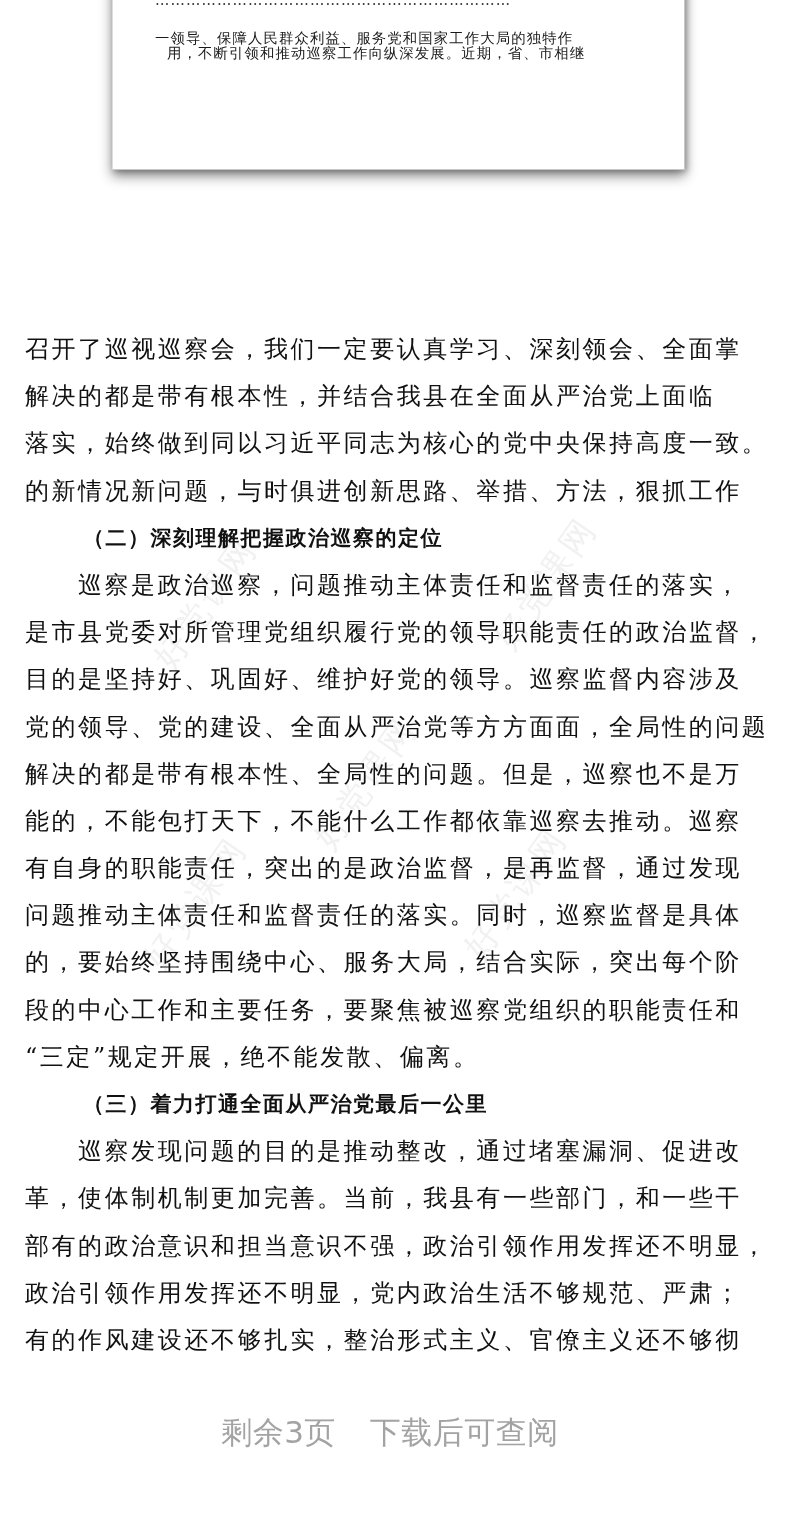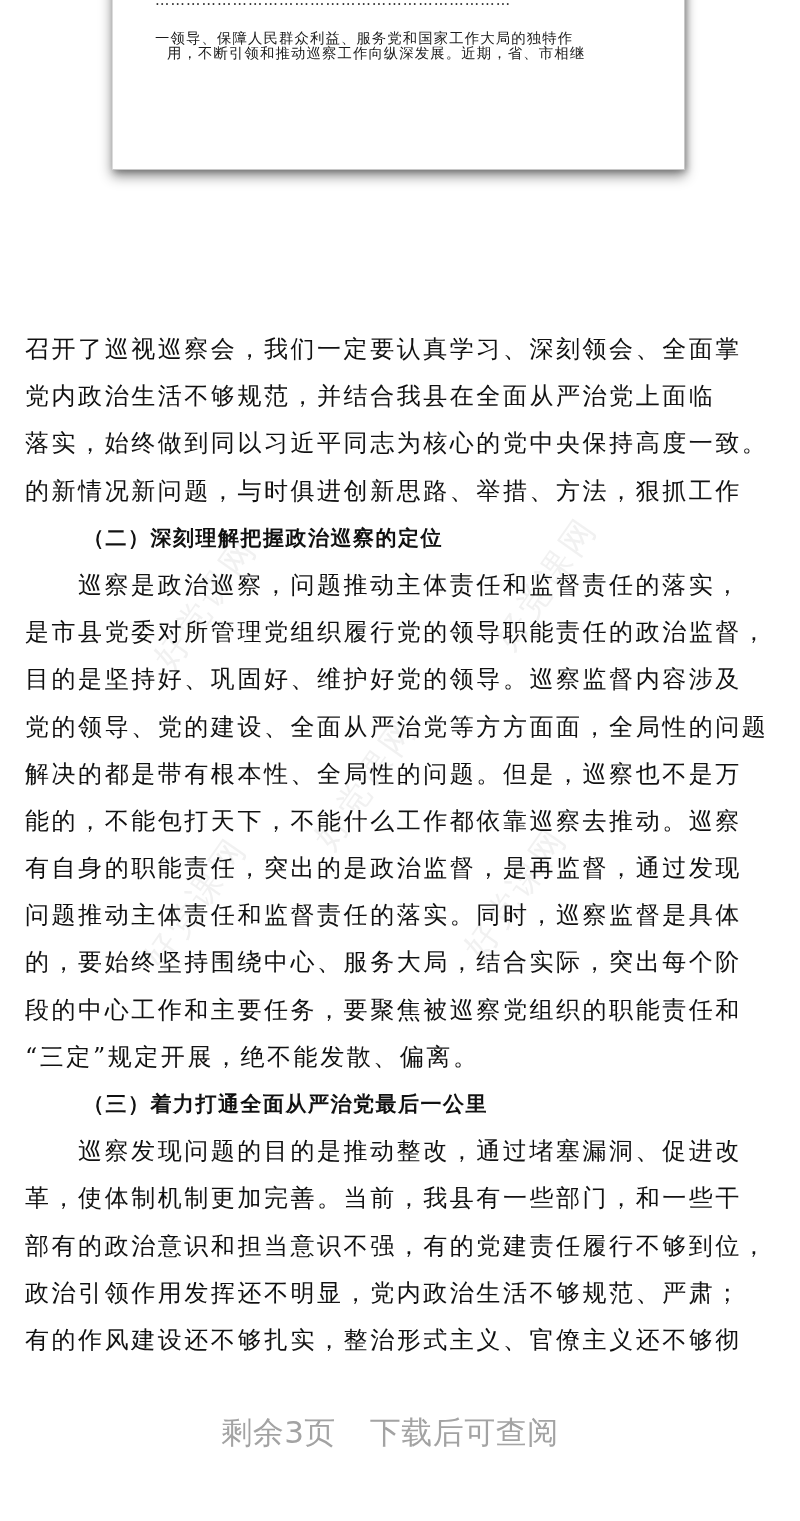--- a/index.html
+++ b/index.html
@@ -106,21 +106,21 @@
 
 <div class="watermark" style="left:130px; top:580px;">好党课网</div>
 <div class="watermark" style="left:470px; top:560px;">好党课网</div>
 <div class="watermark" style="left:290px; top:760px;">好党课网</div>
 <div class="watermark" style="left:120px; top:880px;">好党课网</div>
 <div class="watermark" style="left:440px; top:870px;">好党课网</div>
 
 <div class="content">
   <div>
     <div class="line">召开了巡视巡察会，我们一定要认真学习、深刻领会、全面掌</div>
-    <div class="line">党内政治生活不够规范，并结合我县在全面从严治党上面临</div>
+    <div class="line">解决的都是带有根本性，并结合我县在全面从严治党上面临</div>
     <div class="line">落实，始终做到同以习近平同志为核心的党中央保持高度一致。</div>
     <div class="line">的新情况新问题，与时俱进创新思路、举措、方法，狠抓工作</div>
   </div>
 
   <div class="heading">（二）深刻理解把握政治巡察的定位</div>
 
   <div>
     <div class="line indent">巡察是政治巡察，问题推动主体责任和监督责任的落实，</div>
     <div class="line">是市县党委对所管理党组织履行党的领导职能责任的政治监督，</div>
     <div class="line">目的是坚持好、巩固好、维护好党的领导。巡察监督内容涉及</div>
@@ -132,21 +132,21 @@
     <div class="line">的，要始终坚持围绕中心、服务大局，结合实际，突出每个阶</div>
     <div class="line">段的中心工作和主要任务，要聚焦被巡察党组织的职能责任和</div>
     <div class="line">“三定”规定开展，绝不能发散、偏离。</div>
   </div>
 
   <div class="heading">（三）着力打通全面从严治党最后一公里</div>
 
   <div>
     <div class="line indent">巡察发现问题的目的是推动整改，通过堵塞漏洞、促进改</div>
     <div class="line">革，使体制机制更加完善。当前，我县有一些部门，和一些干</div>
-    <div class="line">部有的政治意识和担当意识不强，有的党建责任履行不够到位，</div>
+    <div class="line">部有的政治意识和担当意识不强，政治引领作用发挥还不明显，</div>
     <div class="line">政治引领作用发挥还不明显，党内政治生活不够规范、严肃；</div>
     <div class="line">有的作风建设还不够扎实，整治形式主义、官僚主义还不够彻</div>
   </div>
 </div>
 
 <div class="remain">
   <span>剩余3页</span><span class="gap"></span><span>下载后可查阅</span>
 </div>
 
 </body></html>

